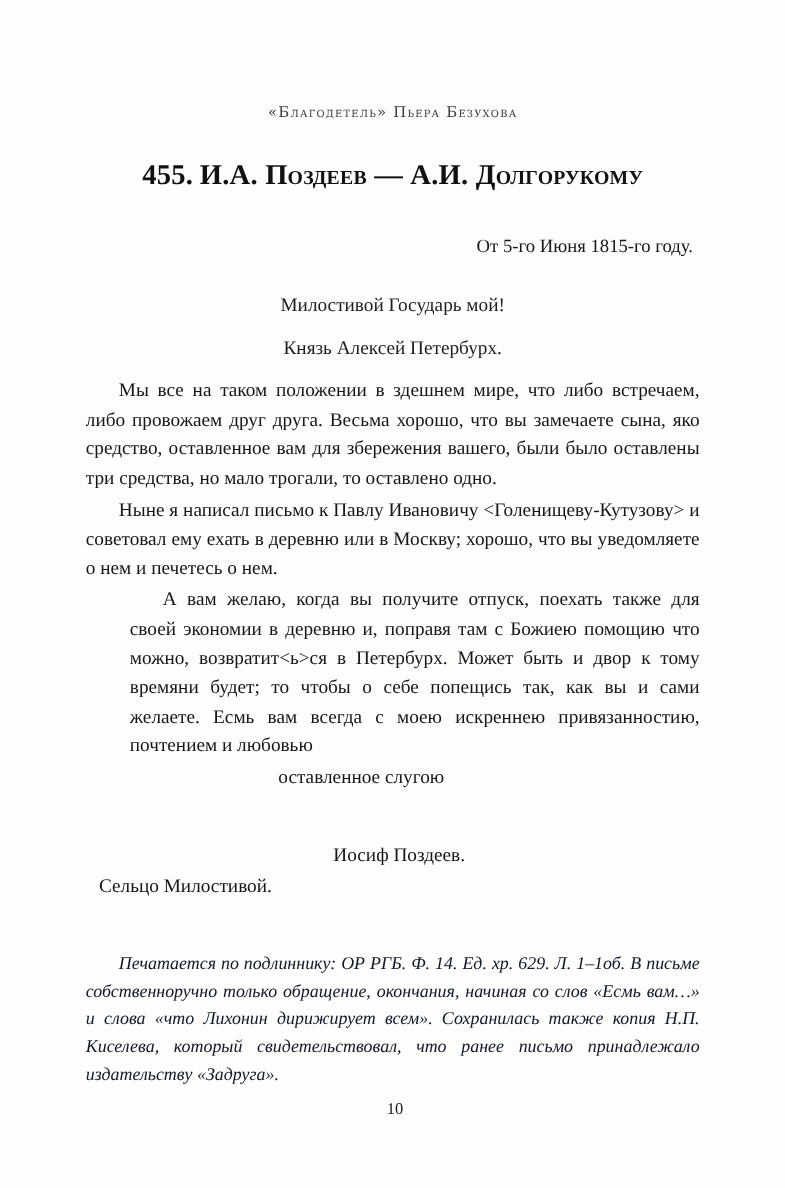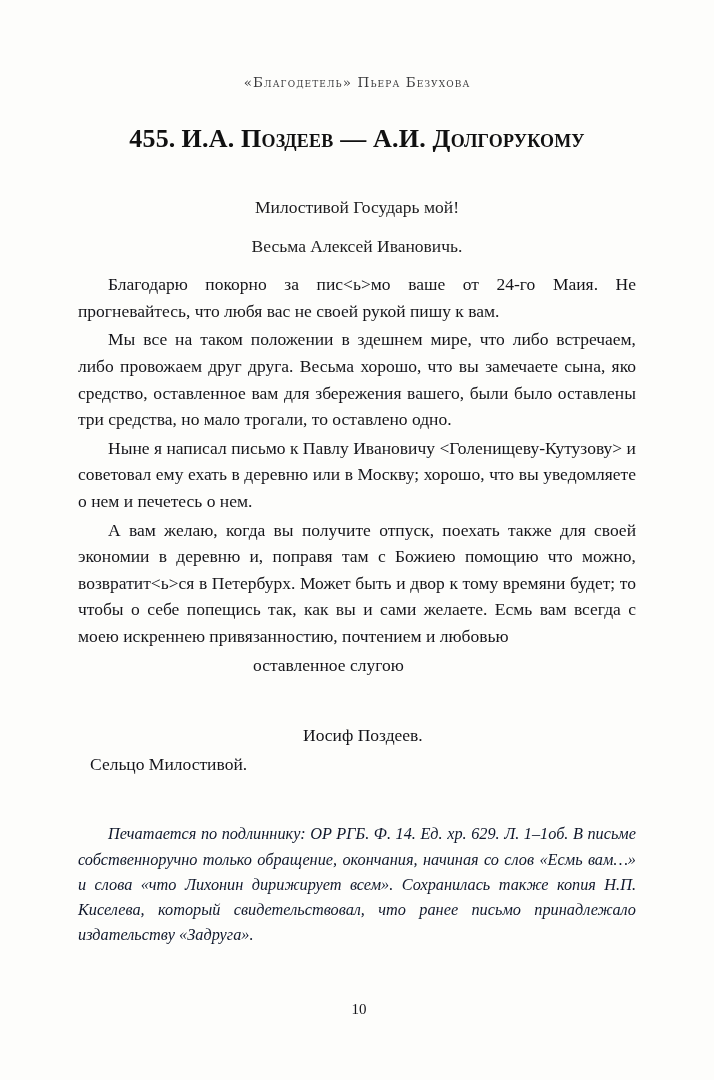--- a/index.html
+++ b/index.html
@@ -12,21 +12,21 @@
     height: 1080px;
     font-family: "Liberation Serif", serif;
     color: #1d1d1f;
     overflow: hidden;
   }
   .page {
     position: relative;
     width: 714px;
     height: 1080px;
     box-sizing: border-box;
-    padding: 74px 78px 0 78px;
+    padding: 94px 78px 0 78px;
     background: #fdfdfb;
   }
   .running-head {
     text-align: center;
     font-size: 13.5px;
     letter-spacing: 1.1px;
     color: #3a3a3c;
     font-variant: small-caps;
     margin: 0 0 34px 0;
     font-family: "DejaVu Serif", serif;
@@ -63,20 +63,21 @@
     font-size: 17.5px;
     line-height: 1.52;
     text-align: justify;
     text-indent: 30px;
     margin: 0 0 2px 0;
     color: #15151a;
     hyphens: manual;
   }
   p.body-par.tight {
     margin-bottom: 0;
+    margin-left: 40px;
   }
   .sign-line {
     font-size: 17.5px;
     line-height: 1.52;
     margin: 2px 0 0 0;
     padding-left: 175px;
     color: #15151a;
   }
   .sign-line.deeper {
     padding-left: 225px;
@@ -113,27 +114,27 @@
 
 <div class="page">
 
   <div class="running-head">«Благодетель» Пьера Безухова</div>
 
   <h1 class="doc-title">
     <span class="big">455.</span>
     <span class="big">И.А. Поздеев — А.И. Долгорукому</span>
   </h1>
 
+  <div class="dateline">От 5-го Июня 1815-го году.</div>
 
   <div class="salutation">
     <div>Милостивой Государь мой!</div>
-    <div>Весьма Алексей Ивановичь.</div>
+    <div>Князь Алексей Петербурх.</div>
   </div>
 
-  <p class="body-par">Благодарю покорно за пис&lt;ь&gt;мо ваше от 24-го Маия. Не прогневайтесь, что любя вас не своей рукой пишу к вам.</p>
   <p class="body-par">Мы все на таком положении в здешнем мире, что либо встречаем, либо провожаем друг друга. Весьма хорошо, что вы замечаете сына, яко средство, оставленное вам для збережения вашего, были было оставлены три средства, но мало трогали, то оставлено одно.</p>
   <p class="body-par">Ныне я написал письмо к Павлу Ивановичу &lt;Голенищеву-Кутузову&gt; и советовал ему ехать в деревню или в Москву; хорошо, что вы уведомляете о нем и печетесь о нем.</p>
   <p class="body-par tight">А вам желаю, когда вы получите отпуск, поехать также для своей экономии в деревню и, поправя там с Божиею помощию что можно, возвратит&lt;ь&gt;ся в Петербурх. Может быть и двор к тому времяни будет; то чтобы о себе попещись так, как вы и сами желаете. Есмь вам всегда с моею искреннею привязанностию, почтением и любовью</p>
 
   <div class="sign-line">оставленное слугою</div>
   <div class="sign-line deeper">Иосиф Поздеев.</div>
   <div class="place-line">Сельцо Милостивой.</div>
 
   <p class="note">Печатается по подлиннику: ОР РГБ. Ф. 14. Ед. хр. 629. Л. 1–1об. В письме собственноручно только обращение, окончания, начиная со слов «Есмь вам…» и слова «что Лихонин дирижирует всем». Сохранилась также копия Н.П. Киселева, который свидетельствовал, что ранее письмо принадлежало издательству «Задруга».</p>
 

